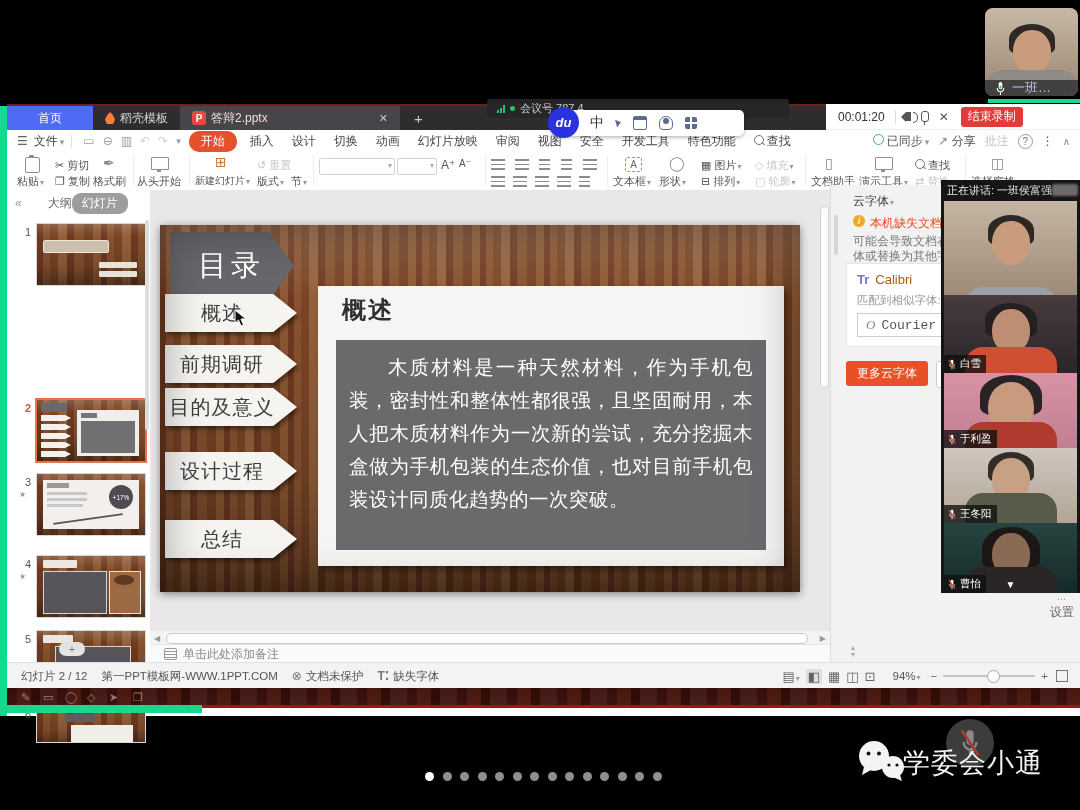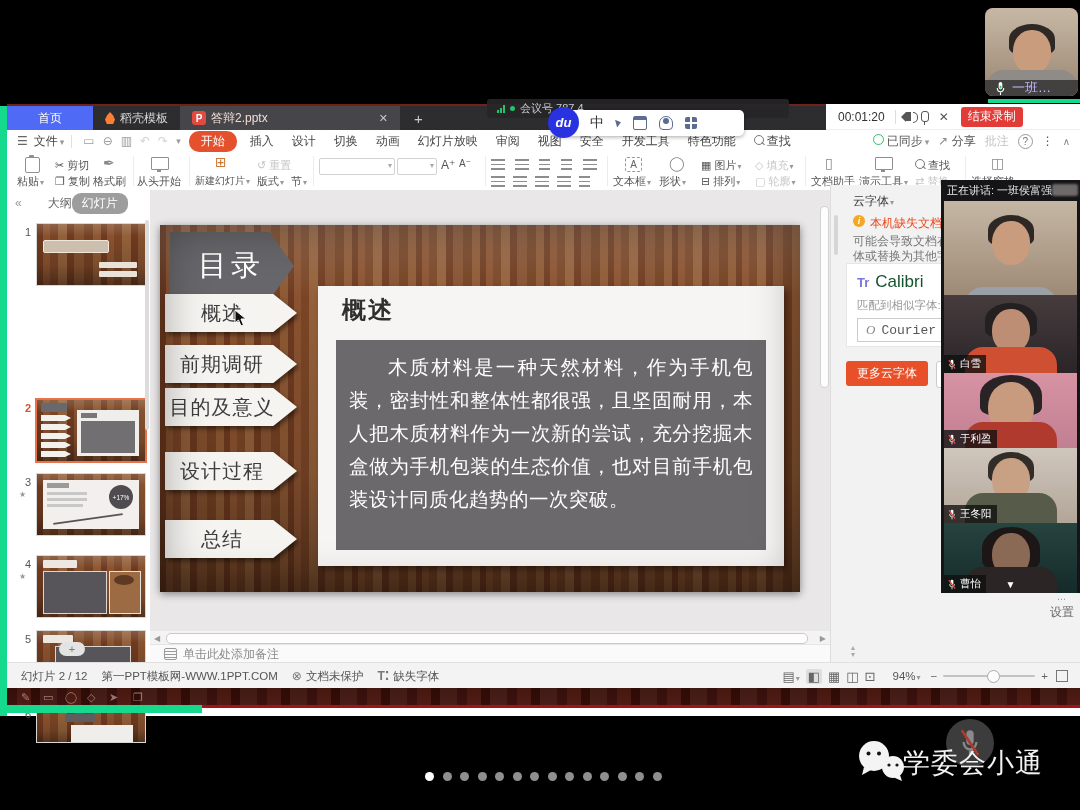--- a/index.html
+++ b/index.html
@@ -119,21 +119,21 @@
   
   .fpanel{position:absolute;left:823px;top:79px;width:250px;height:477px;background:#f3f2f2;border-left:1px solid #ddd;}
   .fpanel .fscroll{position:absolute;left:3px;top:30px;width:4px;height:40px;background:#d6d6d6;border-radius:2px;}
   .ftitle{position:absolute;left:22px;top:8px;color:#3a3a3a;font-size:12px;}
   .warnrow{position:absolute;left:22px;top:30px;width:220px;color:#e8491f;font-size:12px;display:flex;gap:5px;white-space:nowrap;}
   .info-ic{flex:0 0 12px;width:12px;height:12px;border-radius:50%;background:#f5a623;color:#fff;font-size:9px;
     text-align:center;line-height:12px;font-style:italic;font-weight:bold;}
   .fdesc{position:absolute;left:22px;color:#777;font-size:12px;white-space:nowrap;}
   .fcard{position:absolute;left:15px;top:78px;width:160px;height:66px;background:#fff;border:1px solid #e6e6e6;padding:8px 10px;}
   .trlogo{color:#7b74d8;font-size:13px;font-weight:bold;margin-right:6px;}
-  .fname{font-size:17px;color:#14532d;}
+  .fname{font-size:13px;color:#a16207;}
   .fmatch{color:#999;font-size:11.5px;margin-top:6px;}
   .fsim{margin-top:5px;border:1px solid #ccc;height:22px;display:flex;align-items:center;padding:0 8px;
     font-family:"Liberation Mono","DejaVu Sans Mono",monospace;color:#555;font-size:13px;gap:6px;}
   .fsim .o{font-style:italic;color:#888;font-family:"Liberation Serif",serif;}
   .fbtn{position:absolute;top:176px;height:25px;border-radius:3px;font-size:12px;display:flex;align-items:center;justify-content:center;}
   .fbtn.orange{left:15px;width:82px;background:#e8502a;color:#fff;}
   .fbtn.white{left:105px;width:68px;background:#fff;border:1px solid #ccc;color:#555;}
   .pgarrows{position:absolute;left:20px;bottom:4px;color:#aaa;font-size:8px;line-height:7px;}
   .settings{position:absolute;left:1043px;top:488px;color:#666;font-size:12px;}
   .settings i{display:block;font-style:normal;color:#999;letter-spacing:1px;font-size:9px;text-align:center;}

